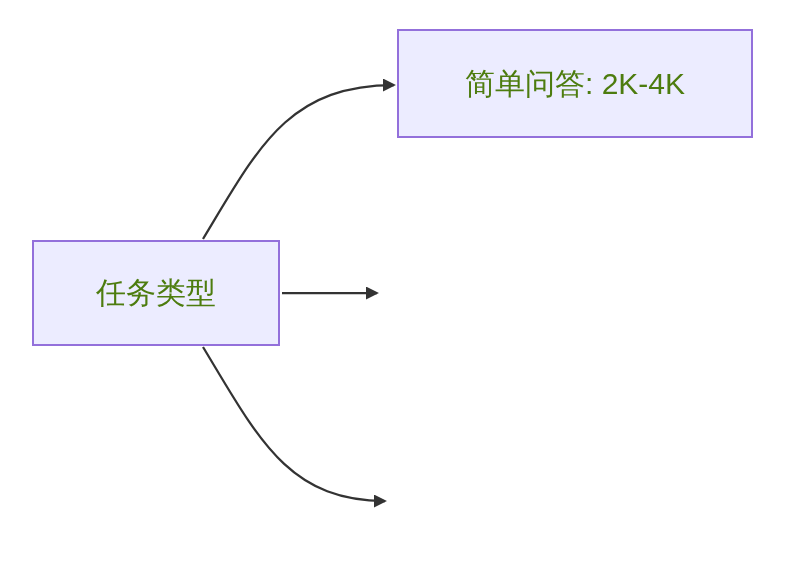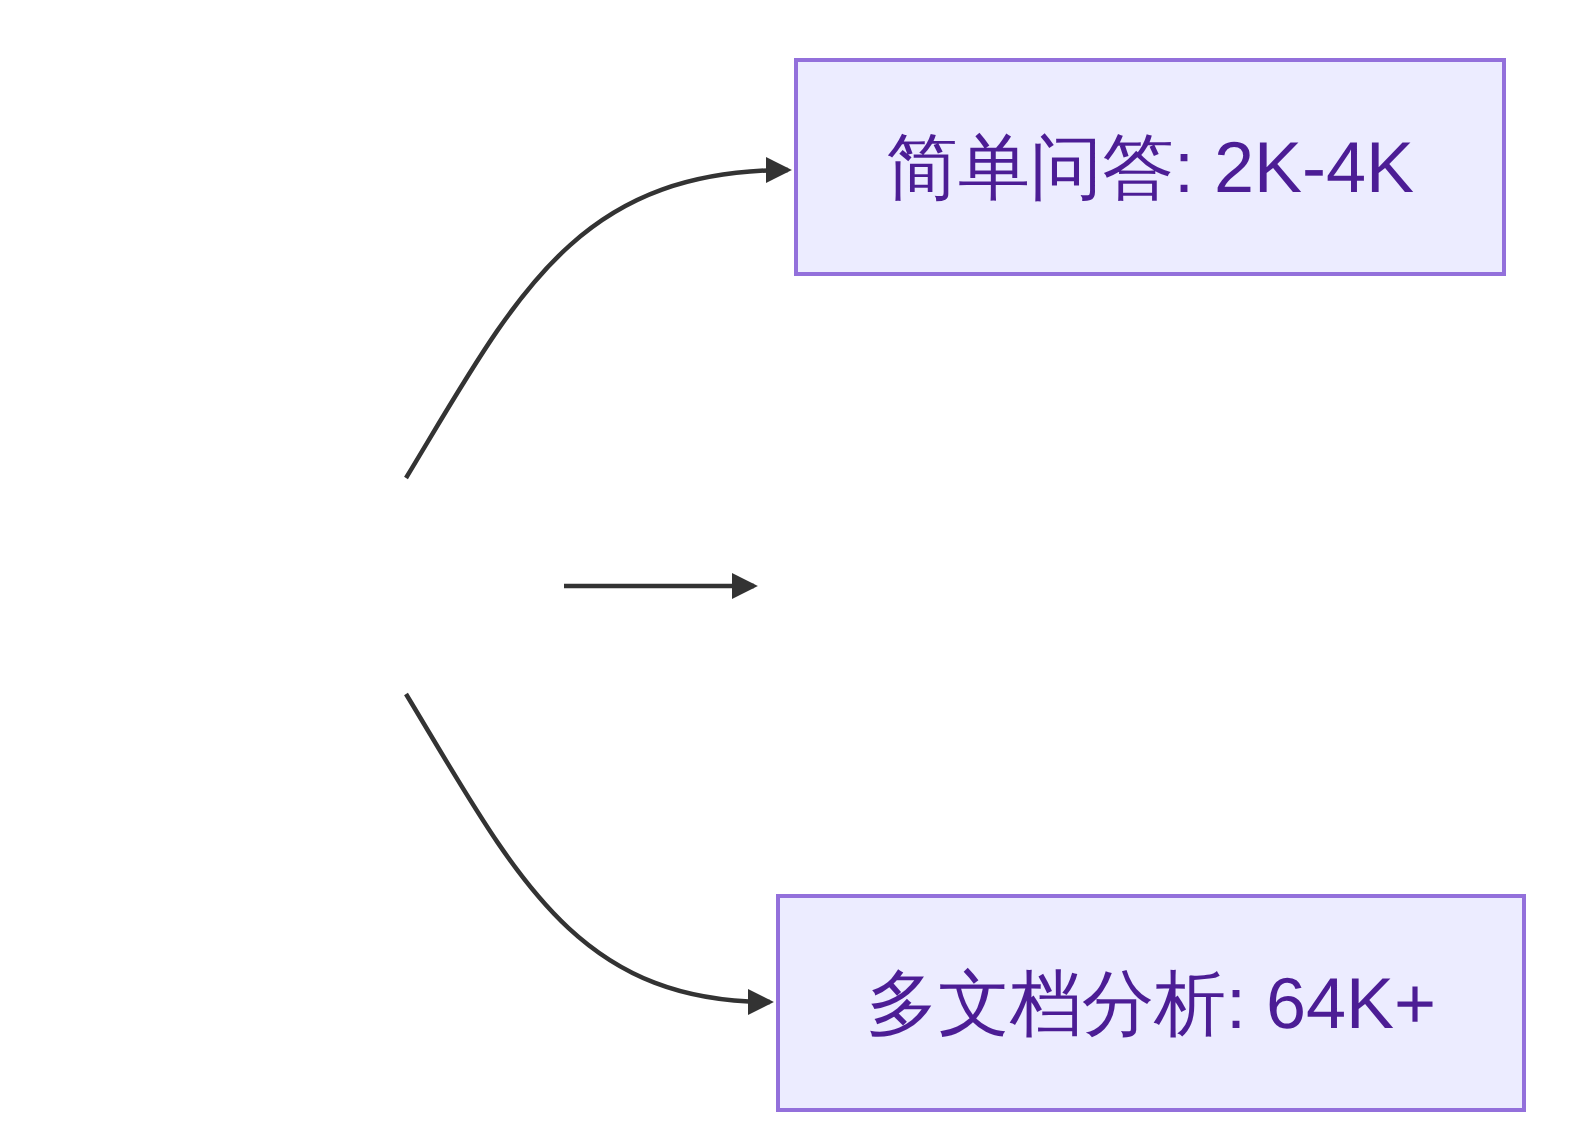--- a/index.html
+++ b/index.html
@@ -29,22 +29,22 @@
     stroke-width: 2.25px;
   }
   .node {
     position: absolute;
     box-sizing: border-box;
     background: #ECECFF;
     border: 2px solid #9370DB;
     display: flex;
     align-items: center;
     justify-content: center;
-    color: #4c1d95;
-    font-size: 36px;
+    color: #4d7c0f;
+    font-size: 30px;
     line-height: 1.2;
     text-align: right;
     white-space: nowrap;
   }
   .node-root   { left: 32px;  top: 240px; width: 248px; height: 106px; }
   .node-qa     { left: 397px; top: 29px;  width: 356px; height: 109px; }
   .node-doc    { left: 380px; top: 238px; width: 390px; height: 109px; }
   .node-multi  { left: 388px; top: 447px; width: 375px; height: 109px; }
 </style>
 </head>
@@ -56,23 +56,23 @@
     <defs>
       <marker id="arrowhead" viewBox="0 0 10 10" refX="8.5" refY="5" markerWidth="13" markerHeight="13" markerUnits="userSpaceOnUse" orient="auto">
         <path d="M0,0 L10,5 L0,10 z" fill="#333333"></path>
       </marker>
     </defs>
     <path class="edge" d="M203,239 C258,148 288,85 394,85" marker-end="url(#arrowhead)"></path>
     <path class="edge" d="M282,293 L377,293" marker-end="url(#arrowhead)"></path>
     <path class="edge" d="M203,347 C258,438 288,501 385,501" marker-end="url(#arrowhead)"></path>
   </svg>
 
+  <div class="node node-root">
+    <span>任务类型</span>
+  </div>
 
   <div class="node node-qa">
     <span>简单问答: 2K-4K</span>
   </div>
 
 
-  <div class="node node-multi">
-    <span>多文档分析: 64K+</span>
-  </div>
 
 </div>
 
 </body></html>

